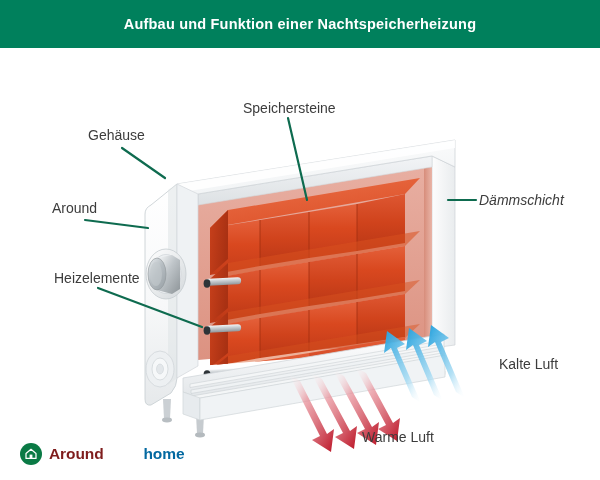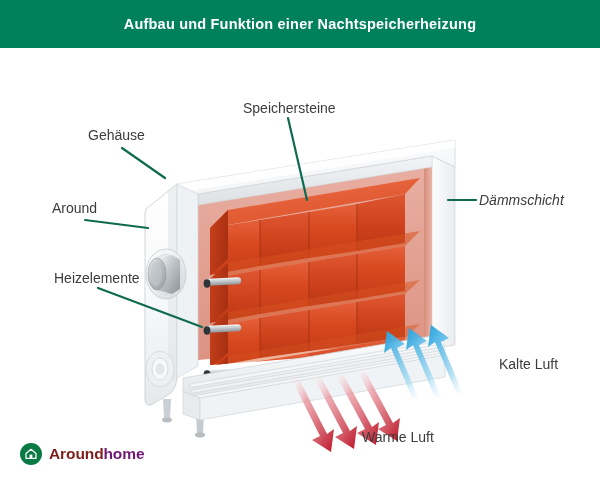--- a/index.html
+++ b/index.html
@@ -83,21 +83,21 @@
     align-items: center;
     justify-content: center;
   }
   .logo-text {
     font-size: 15.5px;
     font-weight: bold;
     letter-spacing: -0.1px;
     font-family: "Liberation Sans", sans-serif;
   }
   .logo-text .t1 { color: #7f1d1d; }
-  .logo-text .t2 { color: #701a75; }
+  .logo-text .t2 { color: #0369a1; padding-left: 40px; }
 </style>
 </head>
 <body>
 
 <div id="infographic">
 
   <div class="header-bar">
     <div class="header-title">Aufbau und Funktion einer Nachtspeicherheizung</div>
   </div>
 

